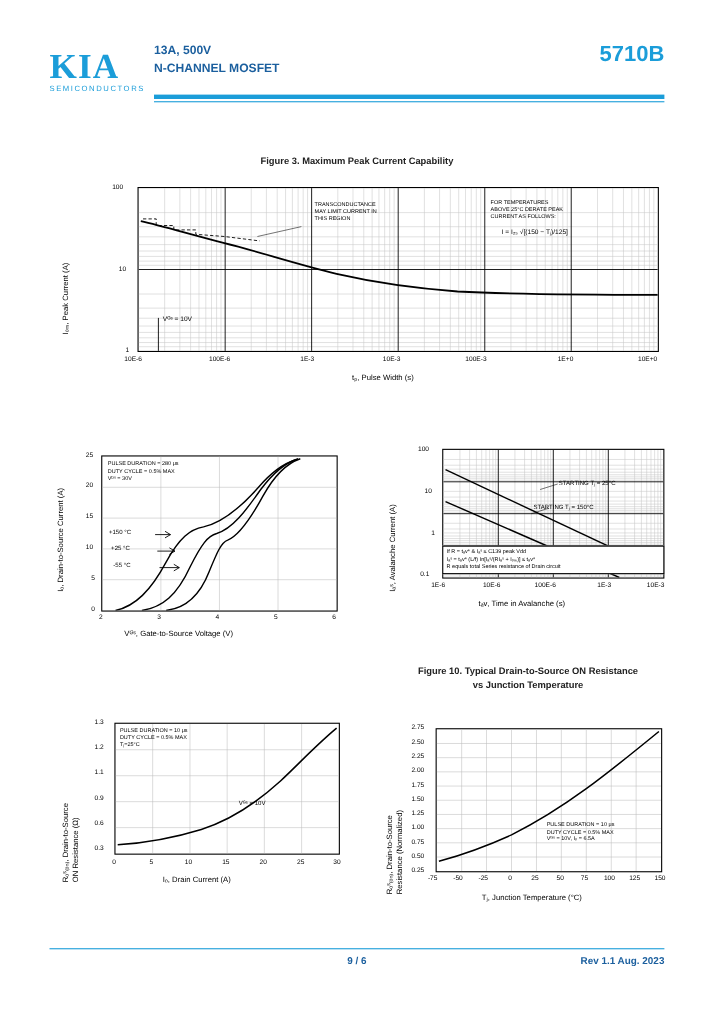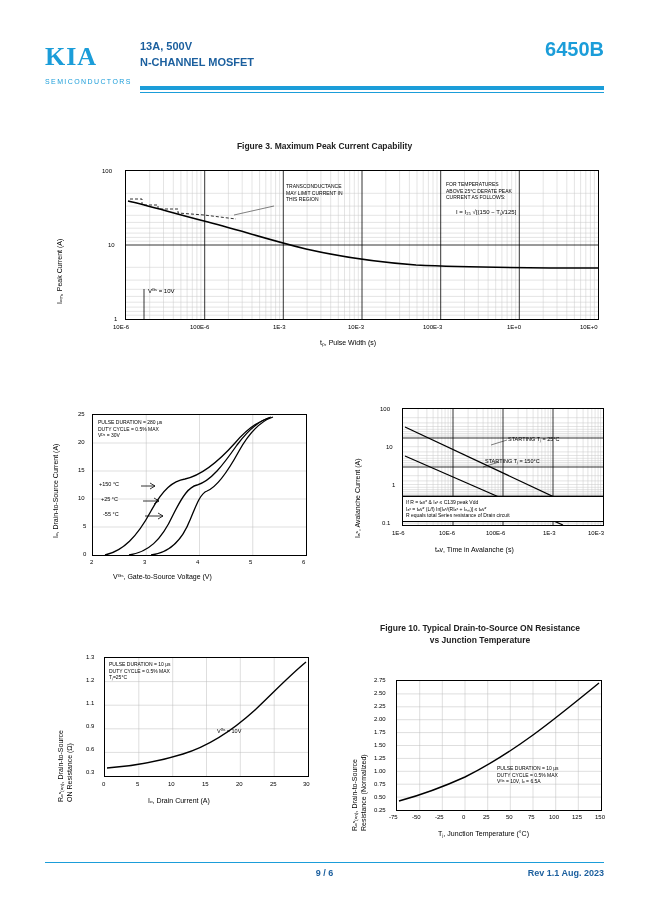--- a/index.html
+++ b/index.html
@@ -21,21 +21,21 @@
     position: absolute;
     top: 30px;
     left: 0;
     width: 649px;
     height: 70px;
   }
   .logo {
     position: absolute;
     left: 45px;
     top: 12px;
-    font-size: 26px;
+    font-size: 32px;
     font-weight: bold;
     color: #1b9dd9;
     letter-spacing: 1px;
     font-family: "Liberation Serif", serif;
   }
   .logo-sub {
     position: absolute;
     left: 45px;
     top: 48px;
     font-size: 7px;
@@ -174,21 +174,21 @@
   svg { display: block; }
 </style>
 </head>
 <body>
 
 <div class="header">
   <div class="logo">KIA</div>
   <div class="logo-sub">SEMICONDUCTORS</div>
   <div class="hdr-line1">13A, 500V</div>
   <div class="hdr-line2">N-CHANNEL MOSFET</div>
-  <div class="part-no">6450B</div>
+  <div class="part-no">5710B</div>
   <div class="hdr-rule"></div>
   <div class="hdr-rule2"></div>
 </div>
 
 <div class="fig" style="left:45px; top:140px; width:559px;">
   <div class="fig-title">Figure 3. Maximum Peak Current Capability</div>
 
   <div style="position:relative; height:205px;">
 
     <div class="vlabel" style="left:10px; top:152px;">Iₒₘ,  Peak Current (A)</div>
@@ -516,21 +516,21 @@
     <div class="ticklabel" style="left:96px; top:159px;">5</div>
     <div class="ticklabel" style="left:128px; top:159px;">10</div>
     <div class="ticklabel" style="left:162px; top:159px;">15</div>
     <div class="ticklabel" style="left:196px; top:159px;">20</div>
     <div class="ticklabel" style="left:230px; top:159px;">25</div>
     <div class="ticklabel" style="left:263px; top:159px;">30</div>
     <div class="axlabel" style="left:108px; top:175px;">Iₒ, Drain Current (A)</div>
   </div>
 </div>
 
-<div class="fig" style="left:340px; top:622px; width:280px;">
+<div class="fig" style="left:340px; top:604px; width:280px;">
   <div class="fig-title" style="white-space:pre-line;">Figure 10.  Typical Drain-to-Source ON Resistance
 vs Junction Temperature</div>
   <div style="position:relative; height:200px;">
     <div class="vlabel" style="left:10px; top:185px; white-space:pre-line; line-height:9px;">Rₒˢ₍ₒₙ₎, Drain-to-Source
 Resistance (Normalized)</div>
 
     <div class="ticklabel" style="left:34px; top:31px;">2.75</div>
     <div class="ticklabel" style="left:34px; top:44px;">2.50</div>
     <div class="ticklabel" style="left:34px; top:57px;">2.25</div>
     <div class="ticklabel" style="left:34px; top:70px;">2.00</div>

